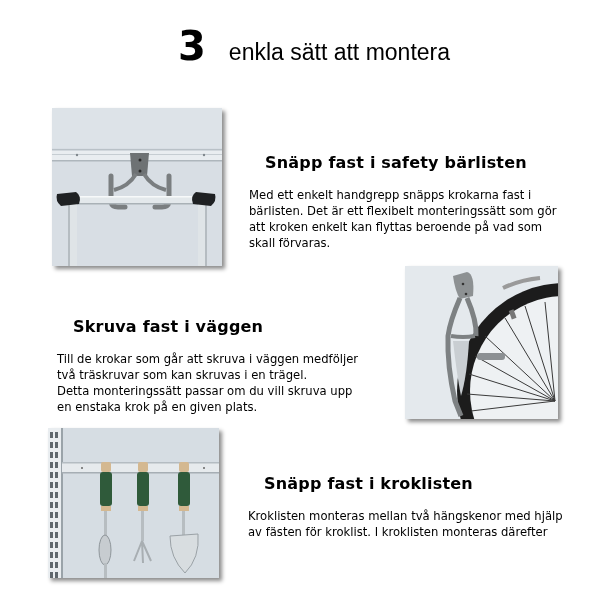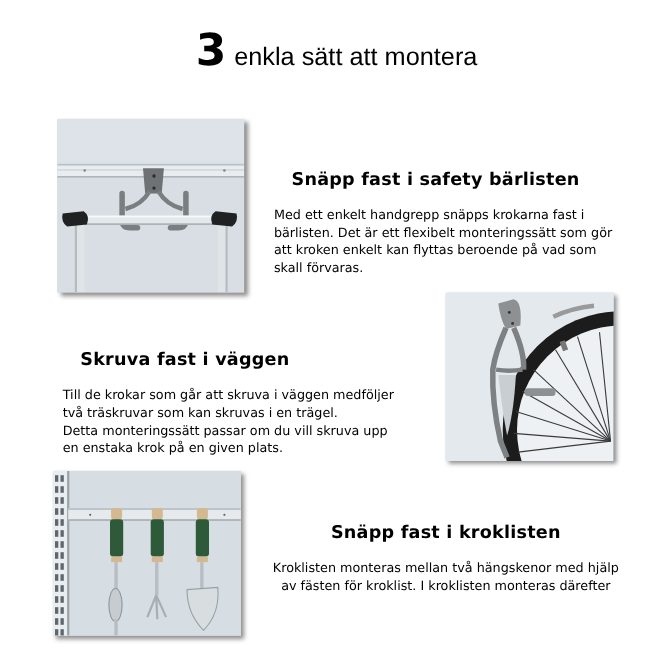--- a/index.html
+++ b/index.html
@@ -18,41 +18,42 @@
     .title .num {
       font-family: "DejaVu Sans", sans-serif;
       font-weight: bold; font-size: 40px; line-height: 40px;
       letter-spacing: -1px;
       margin-right: 8px;
     }
     .title .rest {
       font-family: "Liberation Sans", sans-serif;
       font-size: 23px; line-height: 40px;
       letter-spacing: 0px;
+      margin-left: 16px;
     }
 
     .section { position: absolute; }
     .section h2 {
       margin: 16px; padding: 0;
       font-family: "DejaVu Sans", sans-serif;
       font-weight: bold; font-size: 16px; line-height: 17px;
       white-space: nowrap;
       letter-spacing: 0.2px;
     }
     .section p {
       margin: 0; padding: 0;
       font-family: "DejaVu Sans", sans-serif;
       font-size: 11.6px; line-height: 16px;
       white-space: nowrap;
     }
     .section p span { display: block; }
 
     #sec1 { left: 249px; top: 138px; }
     #sec2 { left: 57px; top: 302px; }
-    #sec3 { left: 248px; top: 459px; text-align: center; }
+    #sec3 { left: 248px; top: 459px; }
 
     .photo {
       position: absolute;
       overflow: hidden;
       box-shadow: 3px 3px 4px rgba(0,0,0,0.45);
       background: #d9dfe5;
     }
     #photo1 { left: 52px; top: 108px; width: 170px; height: 158px; }
     #photo2 { left: 405px; top: 266px; width: 153px; height: 153px; }
     #photo3 { left: 48px; top: 428px; width: 171px; height: 150px; }

